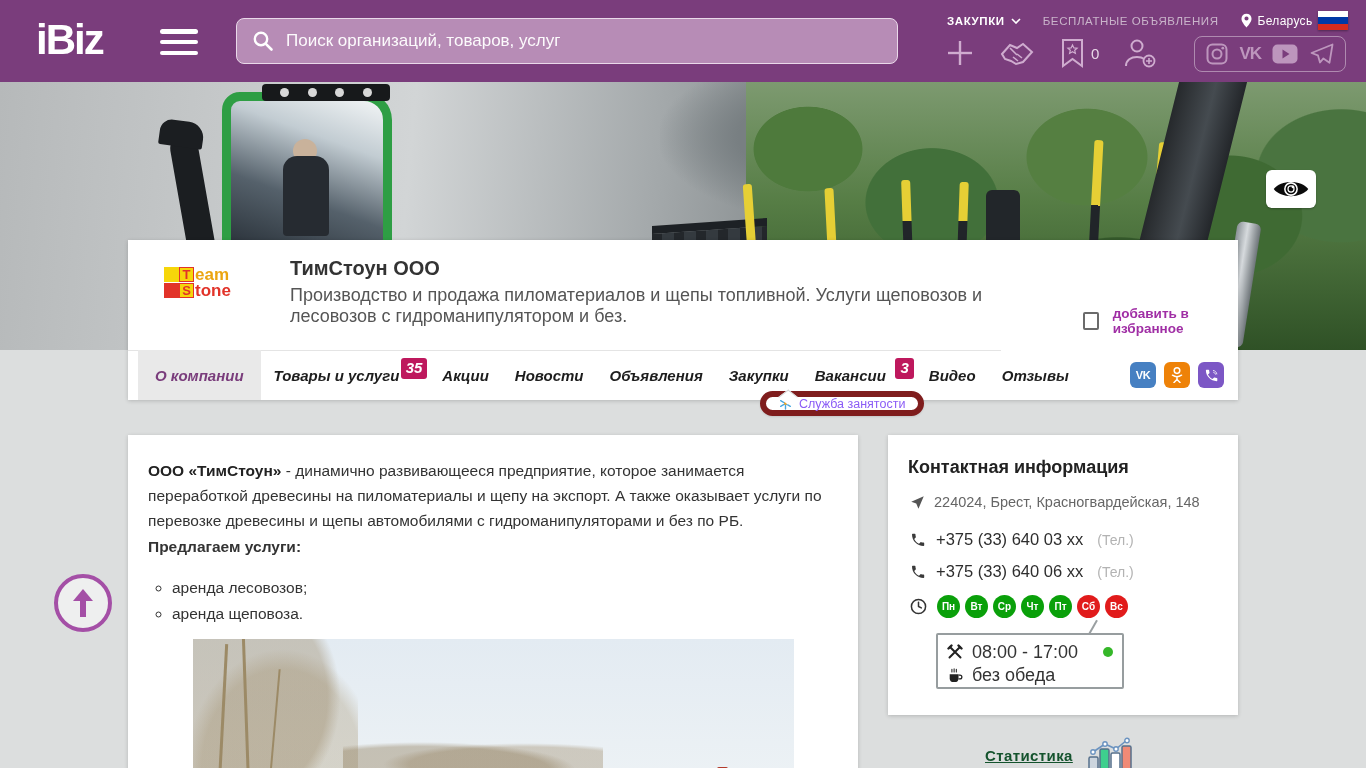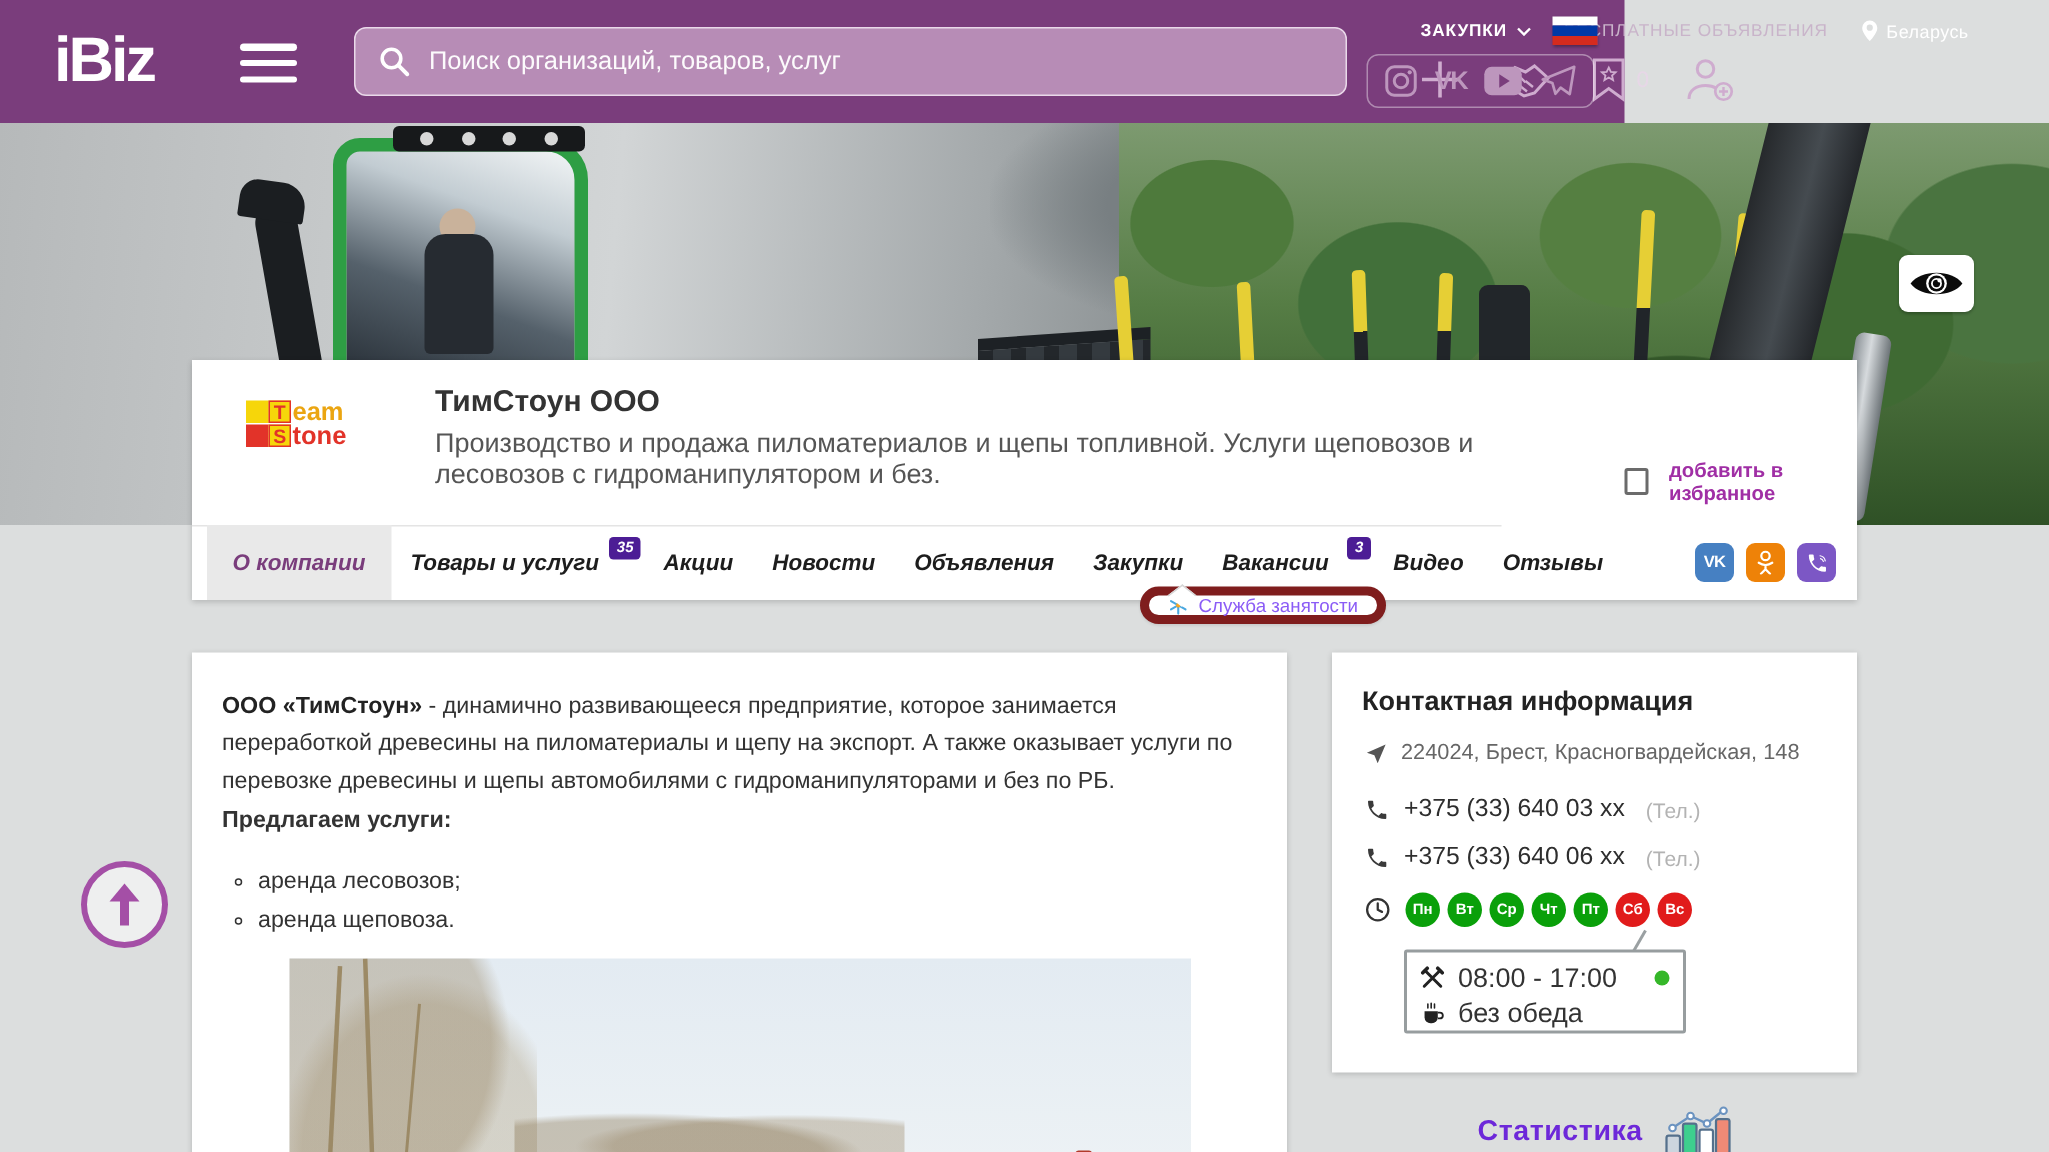--- a/index.html
+++ b/index.html
@@ -1,21 +1,21 @@
 <!DOCTYPE html>
 <html><head>
 <meta charset="utf-8">
 <style>
   * { box-sizing: border-box; margin:0; padding:0; }
   html,body { width:1366px; height:768px; overflow:hidden; }
   body { position:relative; font-family:"Liberation Sans", sans-serif; background:#dcdede; }
   svg { display:block; flex:none; }
 
   
-  .header { position:absolute; left:0; top:0; width:1083px; height:82px; background:#7a3d7c; z-index:40; }
+  .header { position:absolute; left:0; top:0; width:1366px; height:82px; background:#7a3d7c; z-index:40; }
   .logo { position:absolute; left:36px; top:16px; color:#fff; font-size:42px; font-weight:bold; letter-spacing:-2px; cursor:pointer; }
   .burger { position:absolute; left:160px; top:29px; width:38px; height:26px; display:flex; flex-direction:column; justify-content:space-between; cursor:pointer; }
   .burger span { display:block; height:4.5px; background:#fff; border-radius:3px; }
   .search { position:absolute; left:236px; top:18px; width:662px; height:46px; background:#b78cb6; border:1px solid #ead9ea; border-radius:8px; display:flex; align-items:center; padding:0 14px; gap:11px; }
   .search input { flex:1; background:transparent; border:none; outline:none; color:#fff; font-size:17px; font-family:inherit; }
   .search input::placeholder { color:rgba(255,255,255,.96); opacity:1; }
   .toprow { position:absolute; left:947px; top:13px; display:flex; align-items:center; gap:22px; }
   .toplink { display:flex; align-items:center; gap:6px; color:#fff; font-size:11.5px; font-weight:bold; letter-spacing:.6px; cursor:pointer; white-space:nowrap; }
   .toplink.muted { color:#c9b4ca; font-weight:normal; }
   .toplink.geo { font-size:12px; font-weight:normal; letter-spacing:.3px; }
@@ -76,21 +76,21 @@
   .co-title { position:absolute; left:162px; top:17px; font-size:20px; font-weight:bold; color:#333; }
   .co-desc { position:absolute; left:162px; top:45px; width:730px; font-size:18px; color:#555; }
   .fav { position:absolute; left:955px; top:66px; display:flex; align-items:center; gap:14px; cursor:pointer; }
   .fav .box { width:18px; height:18px; border:2px solid #6b6b6b; border-radius:2px; background:#fff; }
   .fav .lbl { color:#a02fa5; font-size:13.5px; font-weight:bold; }
   .co-div { position:absolute; left:0; top:110px; width:873px; height:1px; background:#e4e4e4; }
   .tabs { position:absolute; left:10px; top:110px; height:50px; display:flex; align-items:stretch;font-style:italic; }
   .tab { display:flex; align-items:center; padding:0 13px; font-size:15px; font-weight:bold; color:#1d1d1d; position:relative; cursor:pointer; white-space:nowrap; }
   .tab.active { background:#e9e9e9; color:#7a3d7c; padding:0 17px; }
   .tab.hasbadge { padding-right:30px; }
-  .badge { position:absolute; top:8px; right:2px; background:#4c1d95; color:#fff; font-size:10px; font-weight:bold; padding:2px 5px; border-radius:3px; line-height:1.1; }
+  .badge { position:absolute; top:8px; right:2px; background:#be185d; color:#fff; font-size:15px; font-weight:bold; padding:2px 5px; border-radius:3px; line-height:1.1; }
   .tabsoc { position:absolute; right:14px; top:122px; display:flex; gap:8px; }
   .ts { width:26px; height:26px; border-radius:6px; display:flex; align-items:center; justify-content:center; cursor:pointer; color:#fff; }
   .ts .vkt { font-size:11px; font-weight:bold; color:#fff; letter-spacing:-0.5px; }
 
   .ttip { position:absolute; left:760px; top:391px; z-index:25; background:#fff; border:6px solid #7f1d1d; border-radius:13px; height:25px; display:flex; align-items:center; gap:7px; padding:0 13px; font-size:12.5px; color:#8b5cf6; box-shadow:0 1px 2px rgba(0,0,0,.1); cursor:pointer; }
   .ttip::before { content:""; position:absolute; left:16px; top:-6px; width:11px; height:11px; background:#fff; border-left:1px solid #d5d5d5; border-top:1px solid #d5d5d5; transform:rotate(38deg) skewX(-15deg); }
 
   
   .card-about { left:128px; top:435px; width:730px; height:620px; }
   .abt { padding:23px 20px 0 20px; font-size:15.5px; line-height:25.2px; color:#333; }
@@ -120,21 +120,21 @@
   .crow.daysrow { top:160px; gap:10px; }
   .days { display:flex; gap:5px; }
   .day { width:23px; height:23px; border-radius:50%; color:#fff; font-size:10px; font-weight:bold; display:flex; align-items:center; justify-content:center; cursor:pointer; }
   .day.work { background:#0aa00a; } .day.off { background:#e11b1b; }
   .conn { position:absolute; left:203px; top:184px; width:2px; height:20px; background:#9aa0a2; transform:rotate(30deg); }
   .hoursbox { position:absolute; left:48px; top:198px; width:188px; height:56px; border:2px solid #979d9f; border-radius:2px; background:#fff; padding:5px 9px 0 9px; display:flex; flex-direction:column; justify-content:space-evenly; }
   .hrow { display:flex; align-items:center; gap:9px; font-size:18px; color:#333; height:22px; }
   .dot { width:10px; height:10px; border-radius:50%; background:#35b729; margin-left:auto; }
 
   .stats { position:absolute; left:985px; top:737px; display:flex; align-items:center; gap:12px; cursor:pointer; }
-  .stats .stxt { font-size:19px; font-weight:bold; color:#6d28d9; letter-spacing:.4px; }
+  .stats .stxt { font-size:15px; font-weight:bold; color:#14532d; letter-spacing:.4px;text-decoration:underline; }
 
   .totop { position:absolute; left:54px; top:574px; width:58px; height:58px; border-radius:50%; border:4px solid #a44fa6; background:rgba(255,255,255,.5); display:flex; align-items:center; justify-content:center; cursor:pointer; z-index:15; }
 </style>
 </head>
 <body>
 
 <div class="header">
   <div class="logo">iBiz</div>
   <div class="burger">
       <span></span>

